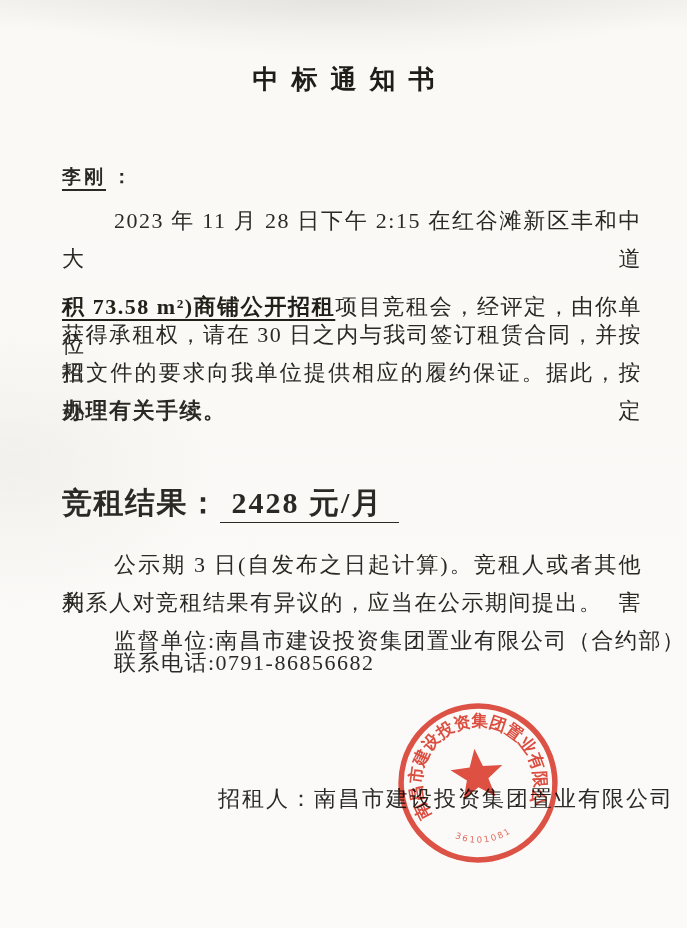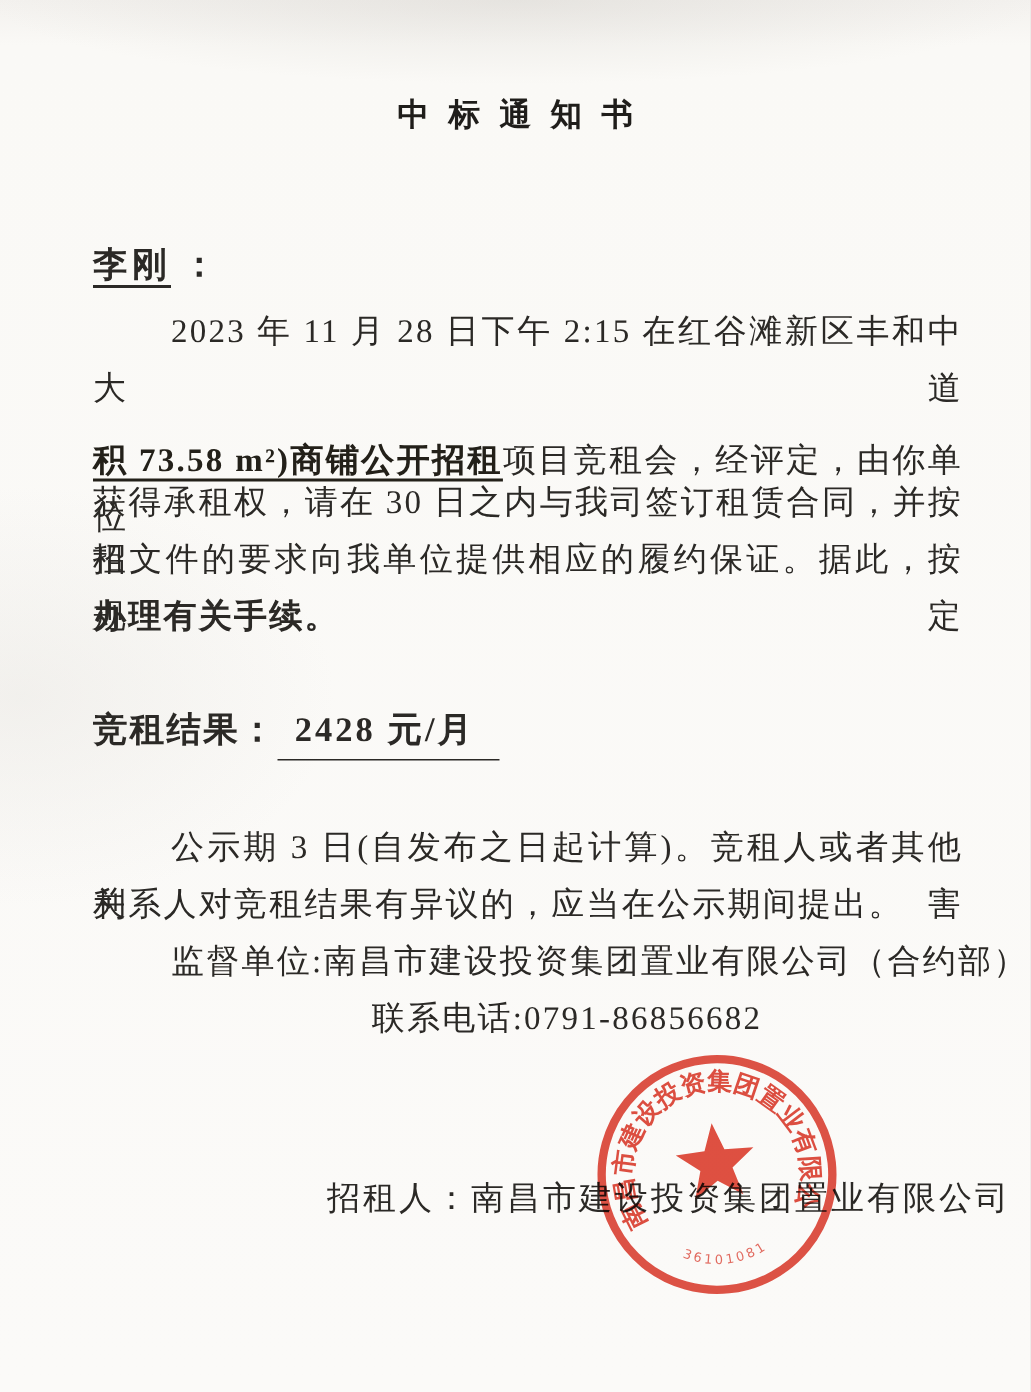--- a/index.html
+++ b/index.html
@@ -10,58 +10,58 @@
     background:
       radial-gradient(ellipse 500px 80px at 50% 0%, rgba(205,202,196,.35), rgba(0,0,0,0) 70%),
       radial-gradient(ellipse 300px 200px at 2% 50%, rgba(215,212,206,.25), rgba(0,0,0,0) 70%),
       linear-gradient(180deg,#f3f1ee 0,#faf9f6 30px,#fbfaf8 100%);
     font-family:"Liberation Serif","DejaVu Serif",serif;
     color:#2b2926;
     overflow:hidden;
   }
   .doc-title{
     position:absolute;top:62px;left:0;width:687px;
-    text-align:center;font-size:21px;font-weight:600;
+    text-align:center;font-size:26px;font-weight:600;
     letter-spacing:13px;padding-left:13px;box-sizing:border-box;
     color:#1f1d1a;
   }
   .line{
     position:absolute;left:62px;width:580px;
     font-size:22px;line-height:38px;letter-spacing:1.5px;
     white-space:nowrap;
   }
   .just{
     white-space:normal;
     text-align:justify;text-align-last:justify;
   }
   .indent{ text-indent:52px; }
   .em{
     font-weight:700;
     text-decoration:underline;
     text-underline-offset:5px;
     text-decoration-thickness:1.5px;
     color:#232019;
   }
-  .recipient{ top:158px; font-size:23px; font-weight:600; }
+  .recipient{ top:158px; font-size:19px; font-weight:600; }
   .recipient .uname{
     text-decoration:underline;text-underline-offset:6px;
     text-decoration-thickness:1.5px; letter-spacing:3px;
   }
   .p1l1{ top:202px; } .p1l2{ top:240px; } .p1l3{ top:288px; }
   .p1l4{ top:316px; } .p1l5{ top:354px; } .p1l6{ top:392px;font-weight:bold; }
-  .result-line{ top:468px; font-weight:700; font-size:23px; }
+  .result-line{ top:484px; font-weight:700; font-size:30px; }
   .result-line .value{
     font-weight:600;
     display:inline-block;padding:0 16px 0 12px;
     border-bottom:1.8px solid #2b2926;
     letter-spacing:2px;
   }
   .n1{ top:546px; } .n2{ top:584px; }
   .sup{ top:622px; text-indent:52px; }
-  .tel{ top:660px; text-indent:52px;text-align:center; }
+  .tel{ top:644px; text-indent:52px; }
   .sig{ top:780px; left:218px; width:420px; letter-spacing:2px; }
   .sigdate{ top:822px; left:380px; width:240px; letter-spacing:2px; }
   .seal{
     position:absolute; left:392px; top:697px;
     width:172px; height:172px;
     mix-blend-mode:multiply; opacity:.93;
     transform:rotate(-6deg);
   }
 </style>
 </head>

